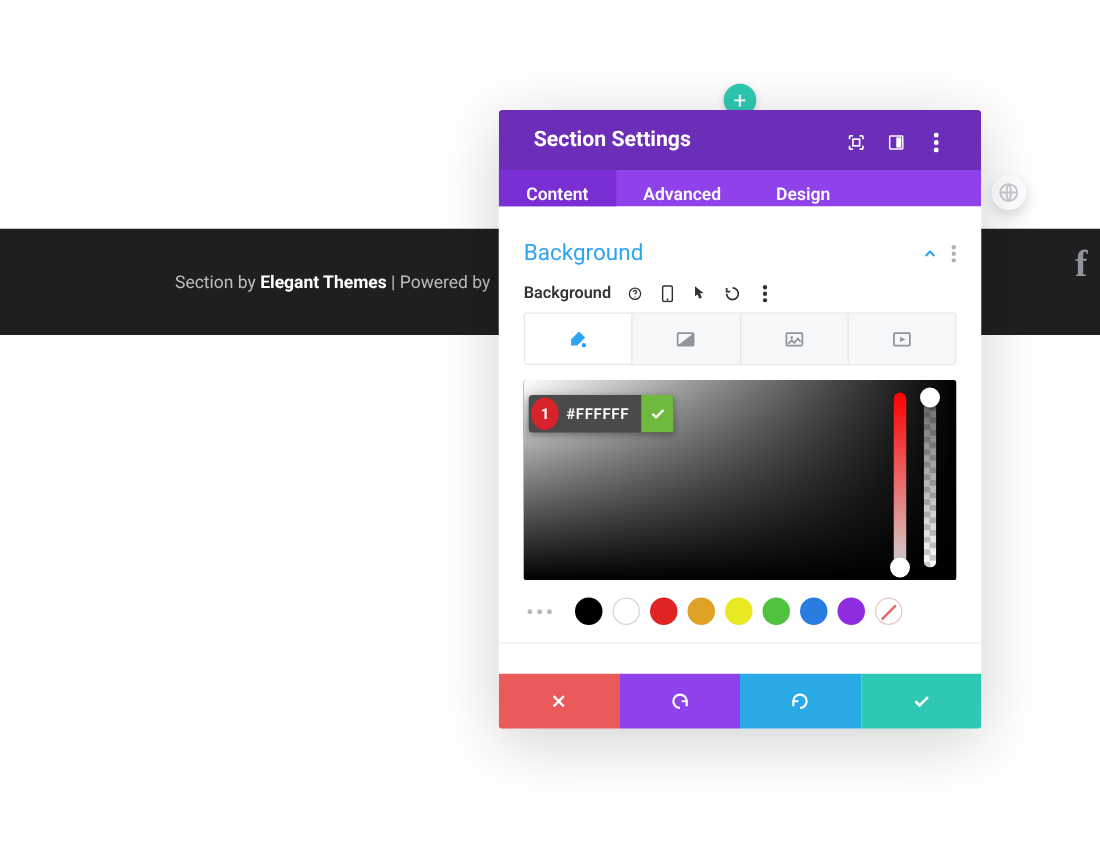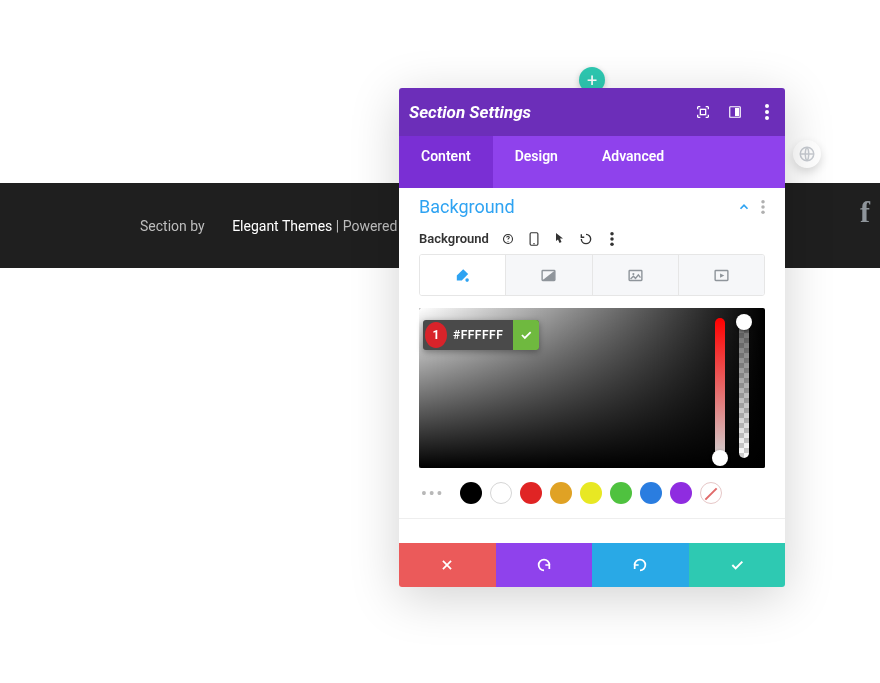--- a/index.html
+++ b/index.html
@@ -2,53 +2,53 @@
 <html><head>
 <meta charset="utf-8">
 <style>
   * { box-sizing: border-box; margin: 0; padding: 0; }
   html, body { width: 880px; height: 683px; font-family: -apple-system, "Segoe UI", Roboto, "Helvetica Neue", Arial, sans-serif; background: #fff; overflow: hidden; }
   .stripe {
     position: absolute; top: 183px; left: 0; right: 0; height: 85px;
     background: #1f1f1f; color: #bdbdbd; font-size: 14px;
     display:flex; align-items:center; padding-left:140px;
   }
-  .stripe a { color:#fff; font-weight:400;margin-left:24px; }
+  .stripe a { color:#fff; font-weight:700; }
   .fab-add {
     position:absolute; top:67px; left:579px; width:26px; height:26px; border-radius:50%;
     background:#2ec9b2; color:#fff; display:flex; align-items:center; justify-content:center;
     font-size:18px; box-shadow:0 2px 6px rgba(0,0,0,.2);
   }
   .globe-badge {
     position:absolute; top:140px; left:793px; width:28px; height:28px; border-radius:50%;
     background:#fff; display:flex; align-items:center; justify-content:center;
     box-shadow:0 4px 10px rgba(0,0,0,.15);
   }
   .fb-icon {
     position:absolute; top:195px; right:0; width:20px; height:30px;
     color:#8f959b; font-size:30px; font-weight:bold; font-family:Georgia, serif;
   }
   .panel {
     position:absolute; top:88px; left:399px; width:386px;
     background:#fff; box-shadow:0 10px 50px rgba(0,0,0,.18);
     border-radius:3px; overflow:hidden;
   }
   .panel-header {
-    background:#6c2eb9; color:#fff; display:flex; align-items:center;
-    justify-content:space-between; padding:14px 10px;font-style:italic;
+    background:#6c2eb9; color:#fff; display:flex; align-items:flex-end;
+    justify-content:space-between; padding:14px 28px;
   }
   .panel-title { font-size:17px; font-weight:700; }
   .hdr-actions { display:flex; gap:16px; align-items:center; }
   .hdr-actions .ic { width:16px; height:16px; display:flex; align-items:center; justify-content:center; }
   .tabs {
     display:flex; background:#8f42ec; color:#fff; font-size:14px; font-weight:600;
   }
-  .tab { padding:12px 22px 24px; cursor:pointer; }
+  .tab { padding:12px 22px 1px; cursor:pointer; }
   .tab.active { background:#7a2fd4; }
-  .panel-body { padding:8px 20px 0 20px; }
+  .panel-body { padding:27px 20px 0 20px; }
   .sec-head { display:flex; justify-content:space-between; align-items:center; margin-bottom:14px;}
   .sec-title { color:#2ea3f2; font-size:18px; font-weight:400;}
   .sec-head-r { display:flex; gap:10px; align-items:center; color:#2ea3f2;}
   .sec-head-r svg { display:block; }
   .sec-head-r .dots { color:#a8a8a8; font-size:16px; letter-spacing:-1px; line-height:1; }
   .field-label-row { display:flex; align-items:center; gap:12px; font-size:13px; color:#333; margin-bottom:8px; font-weight:600;}
   .field-label-row .mini { width:14px; height:14px; display:flex; align-items:center; justify-content:center; color:#333; }
   .bg-type-tabs {
     display:flex; border:1px solid #e6e6e6; border-radius:3px; overflow:hidden; margin-bottom:12px;
   }
@@ -156,22 +156,22 @@
             <circle cx="2" cy="2" r="2"></circle>
             <circle cx="2" cy="8" r="2"></circle>
             <circle cx="2" cy="14" r="2"></circle>
           </svg>
       </span>
     </div>
   </div>
 
   <div class="tabs">
     <div class="tab active">Content</div>
+    <div class="tab">Advanced</div>
     <div class="tab">Design</div>
-    <div class="tab">Advanced</div>
   </div>
 
   <div class="panel-body">
     <div class="sec-head">
       <div class="sec-title">Background</div>
       <div class="sec-head-r">
         <span>
           <svg width="14" height="14" viewBox="0 0 24 24" fill="none" stroke="#2ea3f2" stroke-width="3">
               <path d="M6 15l6-6 6 6"></path>
             </svg>

